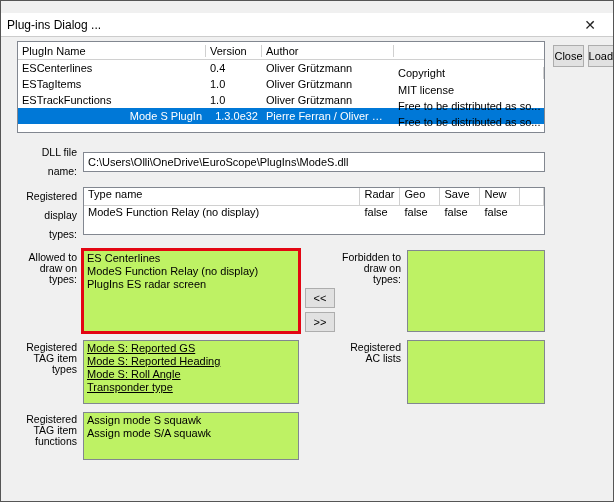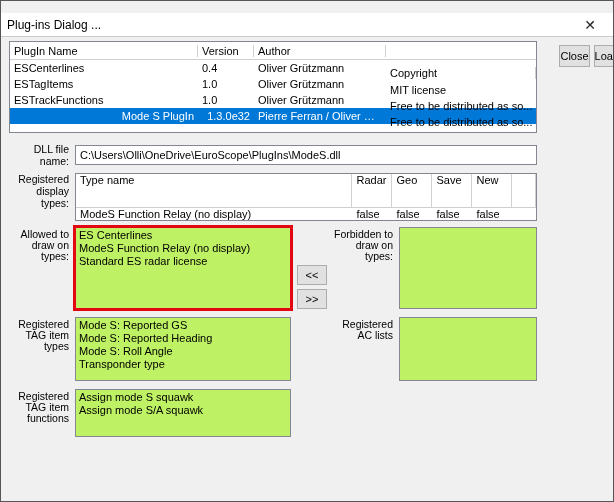--- a/index.html
+++ b/index.html
@@ -24,22 +24,22 @@
     margin-top: 12px;
   }
   .titlebar .title { font-size: 12px; color: #000; }
   .close-x {
     width: 34px; height: 22px;
     display: flex; align-items: center; justify-content: center;
     font-size: 14px; color: #222;
   }
   .content {
     display: flex;
-    padding: 4px 8px 8px 8px;
-    gap: 22px;
+    padding: 4px 8px 8px 16px;
+    gap: 8px;
   }
   .main-col { flex: 1; }
   .side-col { width: 64px; display: flex; flex-direction: row; gap: 4px; padding-top: 4px;}
   .btn {
     height: 22px;
     background: #e1e1e1;
     border: 1px solid #adadad;
     font-size: 11px;
     display:flex; align-items:center; justify-content:center;
     cursor: default;
@@ -82,39 +82,39 @@
   .label-row {
     display: flex;
     align-items: center;
     margin-bottom: 6px;
     gap: 6px;
   }
   .label-right {
     width: 60px;
     text-align: right;
     font-size: 10.5px;
-    line-height: 12px;
+    line-height: 19px;
   }
   .text-input {
     flex: 1;
     height: 20px;
     border: 1px solid #828790;
     background: #fff;
     padding: 0 4px;
     font-size: 11px;
     display: flex; align-items: center;
   }
 
   .type-table {
     border: 1px solid #828790;
     background: #fff;
     flex:1;
     height: 48px;
   }
-  .tt-head { display:flex; height:34px; border-bottom:1px solid #d0d0d0;}
+  .tt-head { display:flex; height:18px; border-bottom:1px solid #d0d0d0;}
   .tt-head > div { border-right:1px solid #d0d0d0; padding:0 4px; white-space:nowrap; overflow:hidden;}
   .tt-row { display:flex; height:15px;}
   .tt-row > div { padding:0 4px; white-space:nowrap; overflow:hidden;}
   .tc-name { flex:1; }
   .tc-small { width:40px; }
   .tc-end { width:24px; }
 
   .section-row {
     display: flex;
     gap: 6px;
@@ -139,21 +139,21 @@
     width: 216px; height: 82px;
     outline: 3px solid #e30613;
     outline-offset: -1px;
   }
   .mid-btns {
     display:flex; flex-direction:column; gap:4px; justify-content:center; align-items:center;
     padding-top: 38px;
   }
   .mid-btns .btn { width: 30px; height: 20px; font-size:11px;}
   .forbidden-box { flex:1; height: 82px; }
-  .tag-box { width: 216px; height: 64px; }
+  .tag-box { width: 216px; height: 64px; text-decoration: underline; }
   .aclist-box { flex:1; height: 64px; }
   .func-box { width: 216px; height: 48px; }
 
   .fb-label { width: 60px; text-align:right; font-size:10.5px; line-height:11px; padding-top:2px;}
 </style>
 </head>
 <body>
 
 <div class="titlebar">
   <span class="title">Plug-ins Dialog ...</span>
@@ -221,21 +221,21 @@
           <div class="tc-end"></div>
         </div>
       </div>
     </div>
 
     <div class="section-row">
       <div class="section-label">Allowed to draw on types:</div>
       <div class="listbox allowed-box">
         <div>ES Centerlines</div>
         <div>ModeS Function Relay (no display)</div>
-        <div>Standard ES radar license</div>
+        <div>PlugIns ES radar screen</div>
       </div>
       <div class="mid-btns">
         <div class="btn">&lt;&lt;</div>
         <div class="btn">&gt;&gt;</div>
       </div>
       <div class="fb-label">Forbidden to draw on types:</div>
       <div class="listbox forbidden-box"></div>
     </div>
 
     <div class="section-row">

